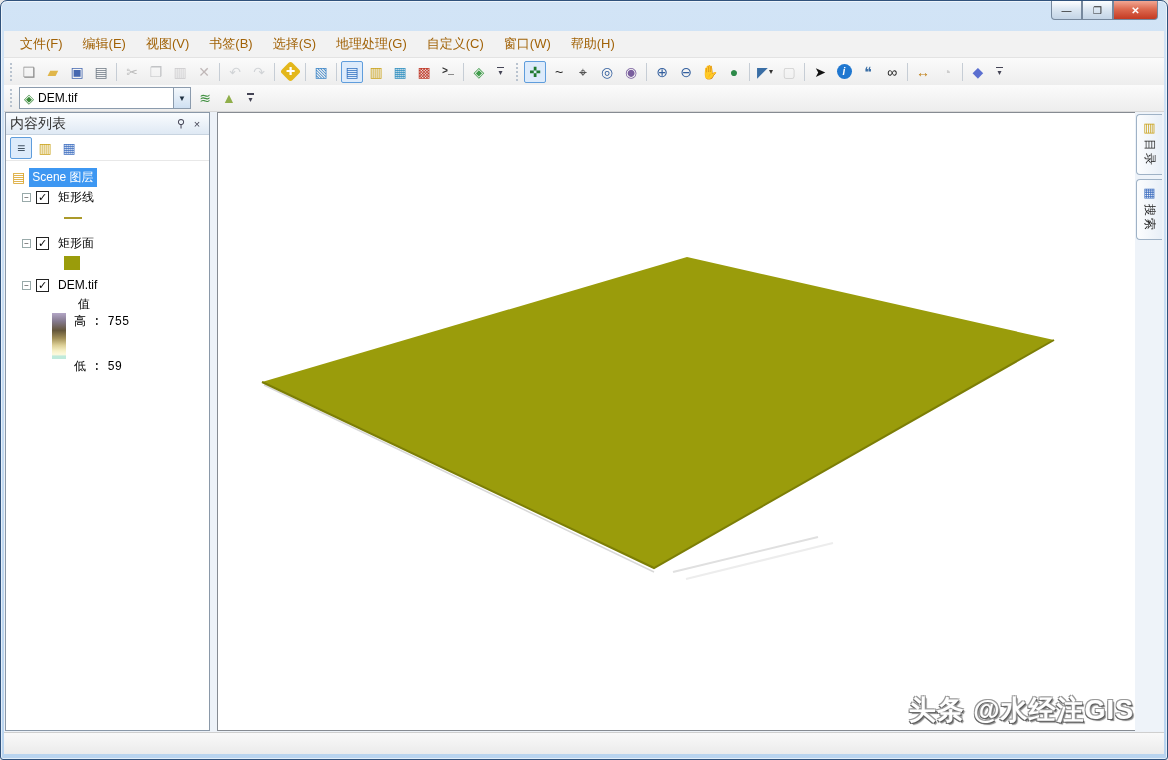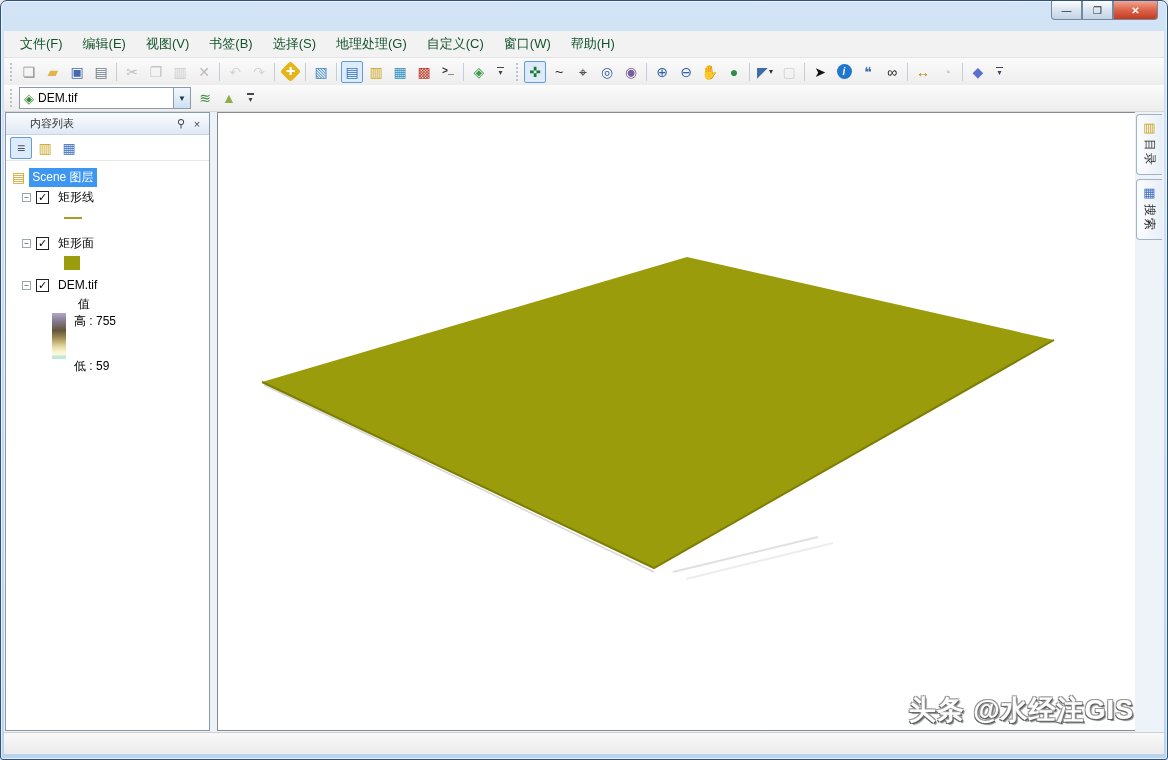--- a/index.html
+++ b/index.html
@@ -20,21 +20,21 @@
   .win-buttons { position:absolute; top:0; right:9px; display:flex; }
   .win-btn { width:31px; height:19px; display:flex; align-items:center; justify-content:center;
     font-size:10px; color:#2a2a2a; border:1px solid #76889d; border-top:none;
     background:linear-gradient(#fdfeff,#dce7f2 45%,#c3d4e6); cursor:default; }
   .win-btn:first-child { border-radius:0 0 0 4px; }
   .win-btn.close { width:45px; border-radius:0 0 4px 0;
     background:linear-gradient(#f2a793,#dd6a50 45%,#c43a22); color:#fff; font-weight:bold; }
   
   .menubar { position:absolute; top:30px; left:3px; right:3px; height:27px; background:#f2f2f2;
     display:flex; align-items:center; padding-left:6px; border-bottom:1px solid #e3e3e3; }
-  .menu-item { font-size:13px; color:#14532d; padding:4px 10px; cursor:default; }
+  .menu-item { font-size:13px; color:#a16207; padding:4px 10px; cursor:default; }
   
   .toolbar-row { position:absolute; left:3px; right:3px; background:linear-gradient(#fbfbfb,#ededed);
     display:flex; align-items:center; }
   .tb1 { top:57px; height:27px; }
   .tb2 { top:84px; height:27px; border-bottom:1px solid #d7d7d7; }
   .grip { width:7px; height:18px; margin:0 2px 0 4px;
     background:repeating-linear-gradient(to bottom,#b9c3cf 0 2px,transparent 2px 4px);
     background-size:2px 100%; background-repeat:repeat-y; background-position:2px 0; }
   .tb-btn { width:22px; height:22px; display:flex; align-items:center; justify-content:center;
     border:1px solid transparent; border-radius:2px; margin:0 1px; position:relative; cursor:default; }
@@ -59,38 +59,38 @@
   .combo-text { flex:1; font-size:12px; color:#000; }
   .combo-caret { width:17px; height:20px; background:linear-gradient(#f4f8fc,#cfe0f2);
     border-left:1px solid #8b9bad; display:flex; align-items:center; justify-content:center; font-size:8px; color:#234; }
   
   .main { position:absolute; top:111px; left:3px; right:3px; height:620px; background:#edf2f8; }
   
   .toc-panel { position:absolute; left:1px; top:0; width:205px; height:619px; background:#fff;
     border:1px solid #8a98a8; display:flex; flex-direction:column; }
   .toc-header { height:22px; background:linear-gradient(#fafcfe,#dfe9f4); border-bottom:1px solid #c8d4e0;
     display:flex; align-items:center; padding:0 4px; }
-  .toc-title { flex:1; font-size:11px; color:#333;margin-left:20px; }
+  .toc-title { flex:1; font-size:14px; color:#333; }
   .toc-header .hbtn { width:16px; height:16px; display:flex; align-items:center; justify-content:center;
     font-size:11px; color:#445; cursor:default; }
   .toc-toolbar { height:26px; display:flex; align-items:center; padding:2px 3px; border-bottom:1px solid #e8e8e8; }
   .toc-tree { flex:1; padding:6px 0 0 6px; font-size:12px; color:#000; overflow:hidden; }
   .tree-row { display:flex; align-items:center; height:20px; }
   .tree-label { padding:1px 3px; }
   .tree-label.selected { background:#3d97f2; color:#fff; }
   .layers-icon { font-size:14px; color:#d8a020; margin-right:4px; }
   .expander { width:9px; height:9px; border:1px solid #9aa; background:#fff; font-size:8px; line-height:7px;
     text-align:center; color:#333; margin:0 5px 0 10px; flex:0 0 auto; cursor:default; }
   .checkbox { width:13px; height:13px; border:1px solid #222; background:#fff; font-size:11px; line-height:11px;
     text-align:center; color:#000; margin-right:6px; flex:0 0 auto; cursor:default; }
   .sym-row { height:18px; display:flex; align-items:center; padding-left:52px; }
   .line-symbol { width:18px; height:2px; background:#ab9a2a; }
   .fill-symbol { width:16px; height:14px; background:#9a9c0b; }
   .legend-field { padding-left:66px; height:18px; display:flex; align-items:center; }
-  .legend-ramp-row { display:flex; padding-left:40px; }
+  .legend-ramp-row { display:flex; padding-left:40px;font-family:Liberation Mono, monospace; }
   .ramp { width:14px; height:46px;
     background:linear-gradient(#b3a6c6,#857a8e 18%,#64563a 38%,#a29058 55%,#dccf96 70%,#f6f0c6 82%,#fdf9dd 90%,#bfeadb 94%,#bfeadb); }
   .ramp-labels { display:flex; flex-direction:column; justify-content:space-between; padding:0 0 0 8px; height:62px; }
   
   .viewport { position:absolute; left:213px; top:0; width:920px; height:619px; background:#fff;
     border:1px solid #868b92; }
   .viewport svg { position:absolute; left:0; top:0; }
   .watermark { position:absolute; right:2px; bottom:2px; font-size:27px; font-weight:bold; color:#fff;
     letter-spacing:1px; text-shadow:-1px -1px 0 #9a9a9a, 1px -1px 0 #9a9a9a, -1px 1px 0 #6a6a6a,
     1px 1px 0 #5a5a5a, 2px 2px 1px #8a8a8a; white-space:nowrap; }

